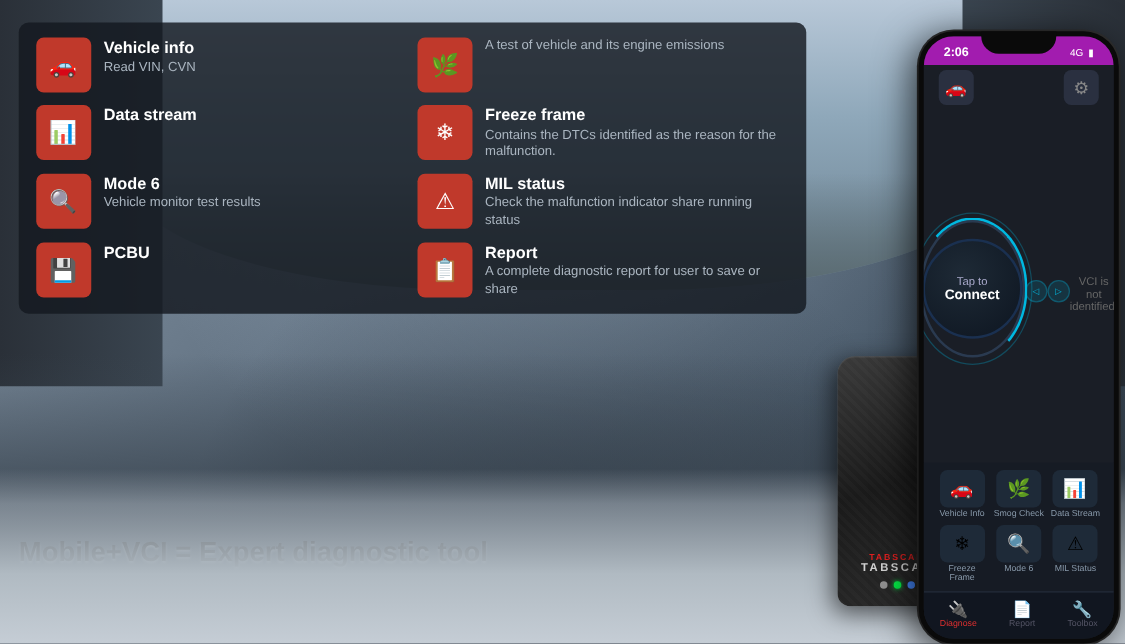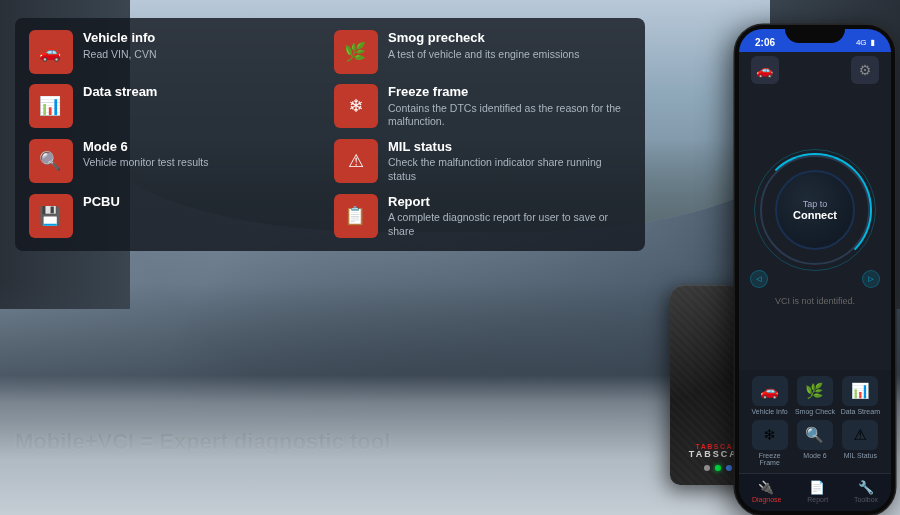--- a/index.html
+++ b/index.html
@@ -288,21 +288,21 @@
       flex-direction: column;
     }
 
     .phone-status-bar {
       display: flex;
       justify-content: space-between;
       align-items: center;
       padding: 8px 16px 4px;
       font-size: 9px;
       color: #fff;
-      background: #1d4ed8;
+      background: #a21caf;
     }
 
     .phone-time {
       font-weight: 700;
       font-size: 10px;
     }
 
     .status-icons {
       display: flex;
       gap: 4px;
@@ -329,21 +329,21 @@
       justify-content: center;
       font-size: 14px;
       color: #888;
     }
 
     
     .connect-area {
       background: #1a1e26;
       flex: 1;
       display: flex;
-      flex-direction: column;
+      flex-direction: row;
       align-items: center;
       justify-content: center;
       padding: 10px;
     }
 
     .connect-ring-outer {
       width: 110px;
       height: 110px;
       border-radius: 50%;
       border: 2.5px solid #2a3a50;
@@ -518,21 +518,20 @@
     <div class="feature-item">
       <div class="feature-icon">🚗</div>
       <div class="feature-text">
         <div class="feature-title">Vehicle info</div>
         <div class="feature-desc">Read VIN, CVN</div>
       </div>
     </div>
         <div class="feature-item">
       <div class="feature-icon">🌿</div>
       <div class="feature-text">
-        <div class="feature-title">Smog precheck</div>
         <div class="feature-desc">A test of vehicle and its engine emissions</div>
       </div>
     </div>
         <div class="feature-item">
       <div class="feature-icon">📊</div>
       <div class="feature-text">
         <div class="feature-title">Data stream</div>
       </div>
     </div>
         <div class="feature-item">

